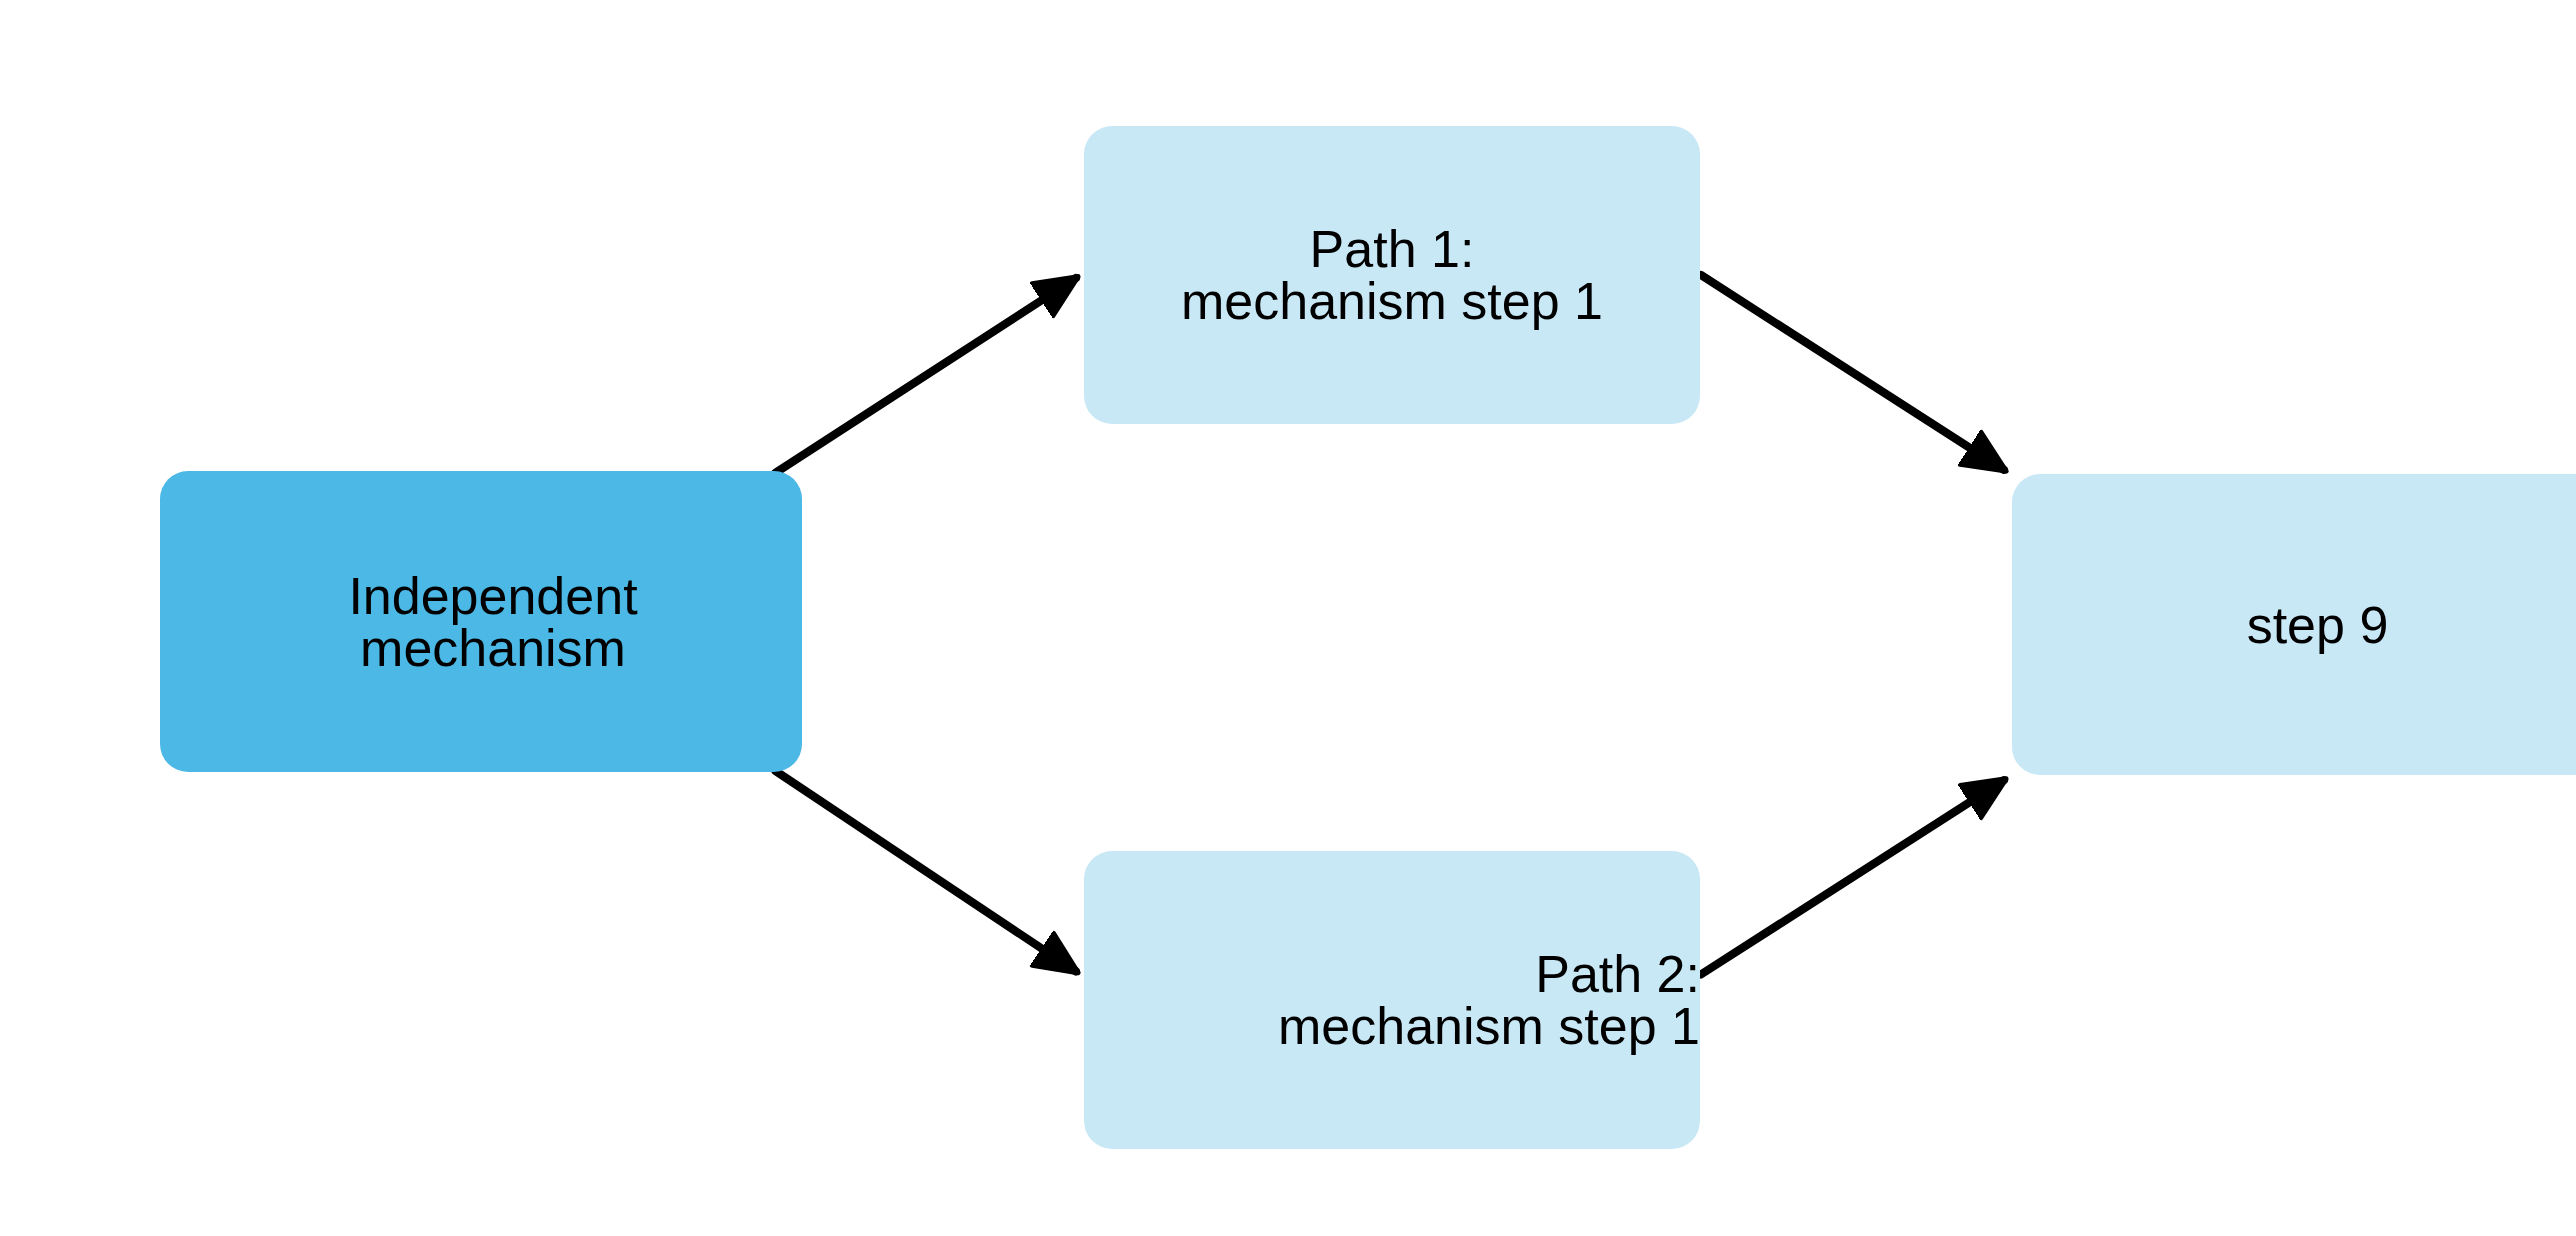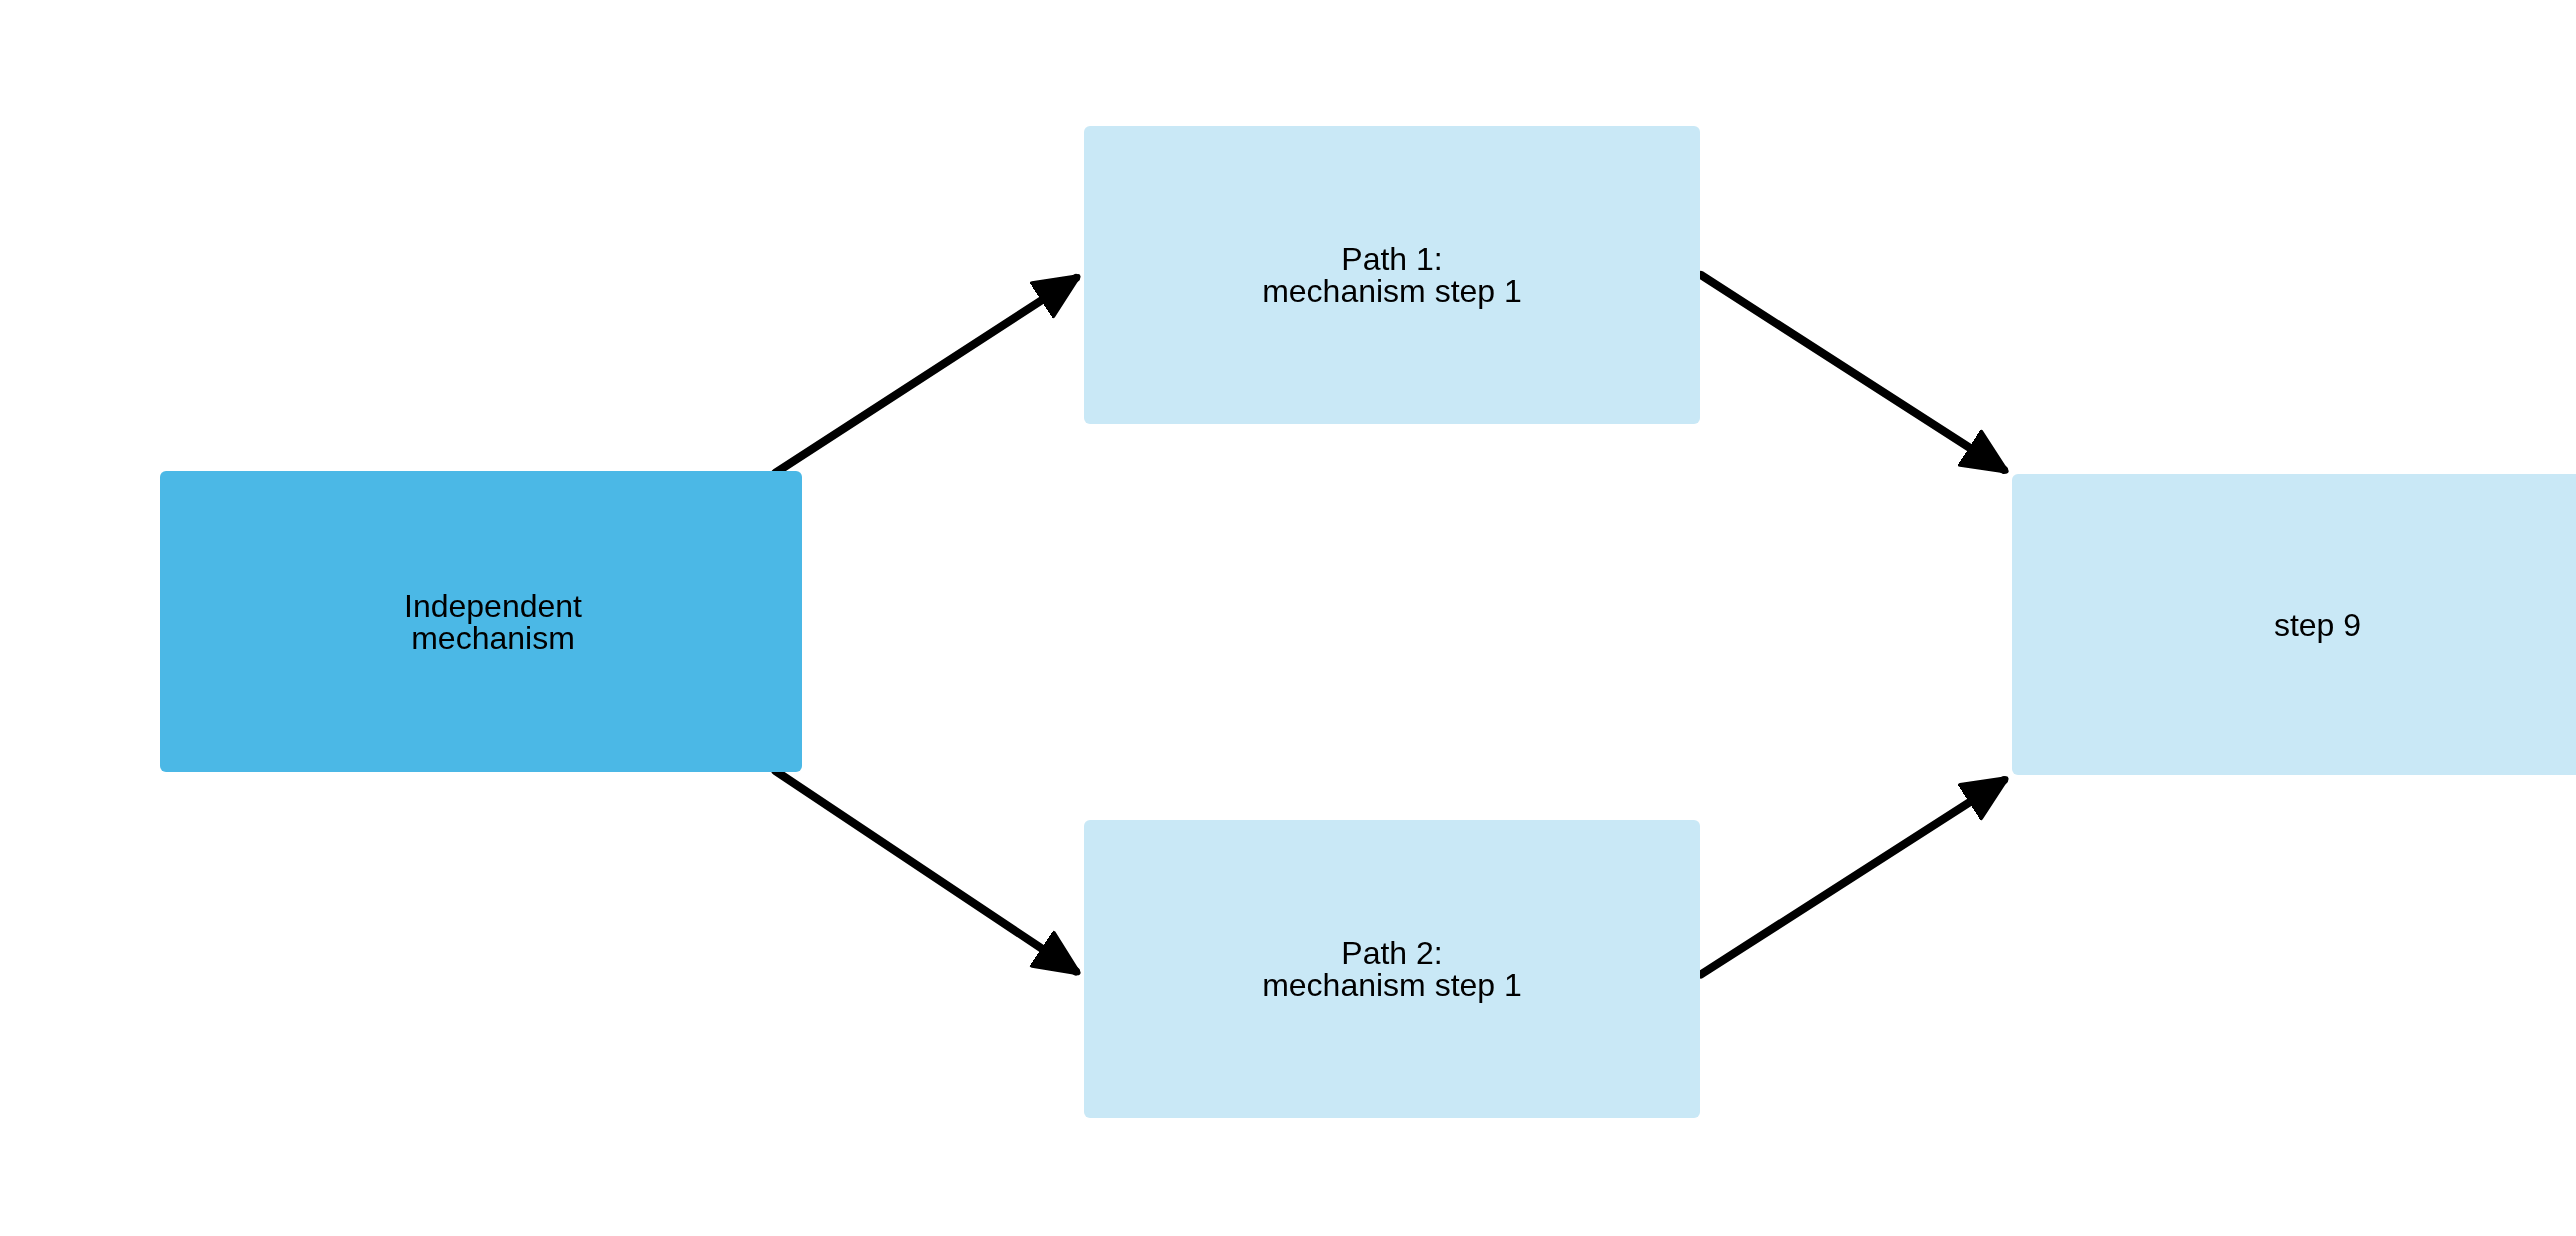--- a/index.html
+++ b/index.html
@@ -23,23 +23,23 @@
     position: absolute;
     left: 0;
     top: 0;
   }
   .node {
     position: absolute;
     display: flex;
     flex-direction: column;
     align-items: center;
     justify-content: center;
-    border-radius: 6px;
+    border-radius: 28px;
     color: var(--text, #000000);
-    font-size: 32px;
+    font-size: 52px;
     line-height: 1.0;
     text-align: center;
     white-space: nowrap;
   }
   .node.primary   { background: var(--primary-node, #4BB8E6); }
   .node.secondary { background: var(--secondary-node, #C9E8F6); }
 </style>
 </head>
 <body>
 
@@ -63,21 +63,21 @@
   <div class="node primary" style="left:160px; top:471px; width:618px; height:301px;padding-left:24px;">
     <span>Independent</span>
     <span>mechanism</span>
   </div>
 
   <div class="node secondary" style="left:1084px; top:126px; width:616px; height:298px;">
     <span>Path 1:</span>
     <span>mechanism step 1</span>
   </div>
 
-  <div class="node secondary" style="left:1084px; top:820px; width:616px; height:298px;">
+  <div class="node secondary" style="left:1084px; top:851px; width:616px; height:298px;align-items:flex-end;">
     <span>Path 2:</span>
     <span>mechanism step 1</span>
   </div>
 
   <div class="node secondary" style="left:2012px; top:474px; width:611px; height:301px;">
     <span>step 9</span>
   </div>
 
 </div>
 

